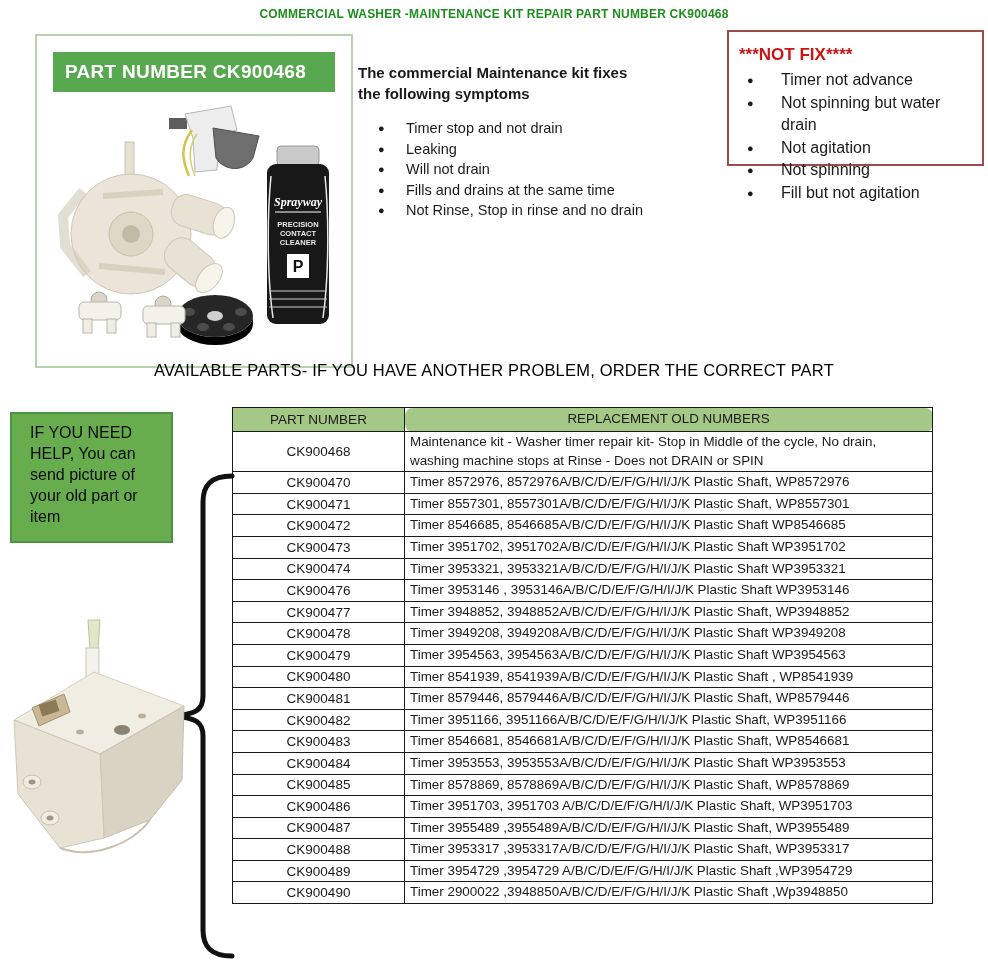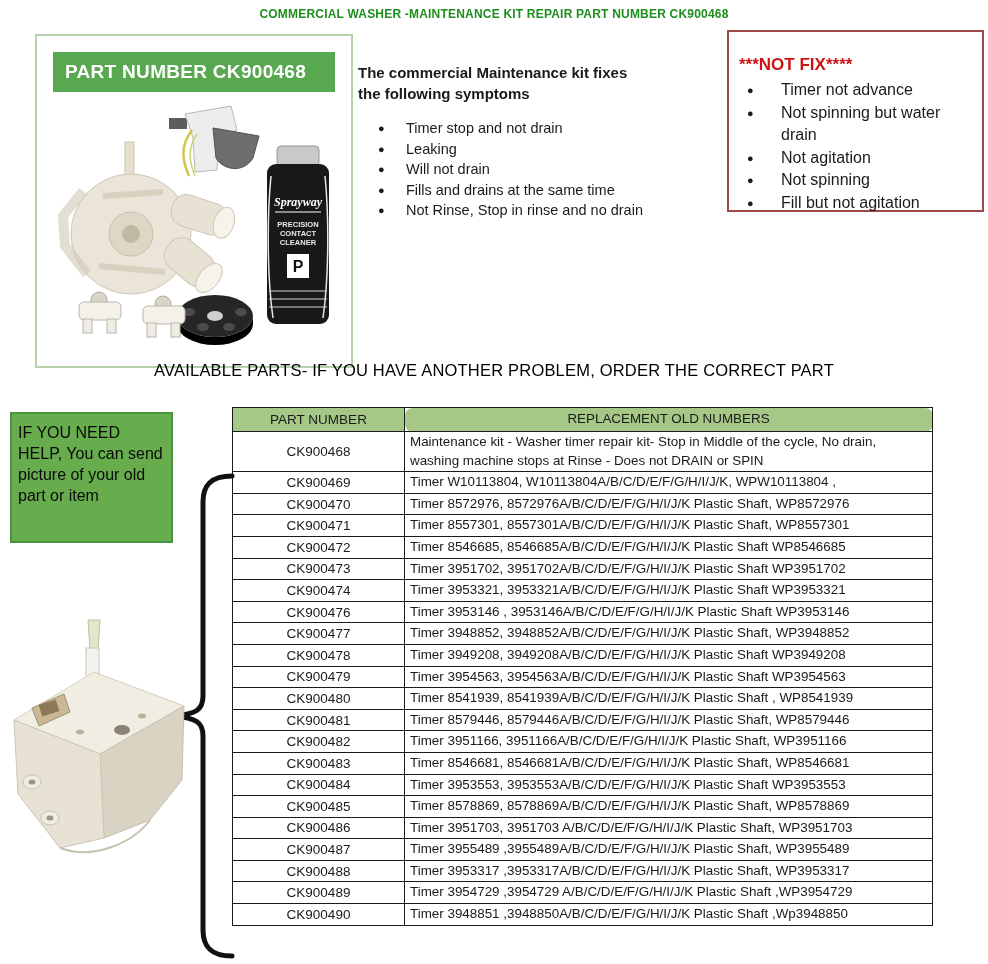--- a/index.html
+++ b/index.html
@@ -31,41 +31,41 @@
   
   .symptoms{position:absolute;left:358px;top:38px;width:365px;margin-top:24px;}
   .symptoms-intro{font-size:15px;font-weight:bold;line-height:21px;}
   .b-list{margin-top:14px;}
   .b-item{display:grid;grid-template-columns:28px 1fr;align-items:start;}
   .symptoms .b-item{padding-left:20px;line-height:20.5px;font-size:14.5px;}
   .b-dot{font-size:11px;line-height:inherit;}
   .b-text{white-space:pre-line;}
 
   
-  .notfix-box{position:absolute;left:727px;top:30px;width:257px;height:182px;
-    border:2px solid var(--notfix-border);padding:23px 10px;}
+  .notfix-box{position:absolute;left:727px;top:30px;width:257px;height:136px;
+    border:2px solid var(--notfix-border);padding:13px 10px;}
   .notfix-title{color:var(--notfix-red);font-weight:bold;font-size:17px;}
   .notfix-box .b-list{margin-top:4px;}
   .notfix-box .b-item{grid-template-columns:34px 1fr;padding-left:8px;
     line-height:22.5px;font-size:16px;}
 
   
   .techtip-box{position:absolute;left:414px;top:221px;width:393px;height:145px;
     border:2px solid #909090;padding:11px 15px;}
   .techtip-title{font-weight:bold;font-size:14px;}
   .techtip-body p{font-size:13.5px;line-height:19.5px;text-align:justify;margin-top:13px;}
 
   
   .available-heading{position:absolute;top:361px;left:0;width:100%;text-align:center;
     font-size:16.5px;color:#000;letter-spacing:.2px;}
 
   
   .help-box{position:absolute;left:10px;top:412px;width:163px;height:131px;
     background:var(--help-green);border:2px solid var(--help-border);
-    padding:8px 6px;font-size:16px;line-height:21px;color:#0a0a0a;}
+    padding:8px 18px;font-size:16px;line-height:21px;color:#0a0a0a;}
 
   
   .parts-table{position:absolute;left:232px;top:407px;width:700px;
     border-collapse:collapse;table-layout:fixed;}
   .parts-table th,.parts-table td{border:1.5px solid #1a1a1a;}
   .parts-table th{background:var(--table-header-green);font-size:15px;font-weight:normal;
     height:24px;text-align:center;margin-top:16px;}
   .parts-table .col-part{width:172px;text-align:center;font-size:13.5px;
     vertical-align:middle;padding:1px 2px;}
   .parts-table .col-desc{width:528px;font-size:13.4px;padding:1px 5px;
@@ -219,24 +219,20 @@
         <th class="col-part">PART NUMBER</th>
         <th class="col-desc" style="text-align:center">REPLACEMENT OLD NUMBERS</th>
       </tr>
     </thead>
     <tbody>
         <tr>
           <td class="col-part">CK900468</td>
           <td class="col-desc">Maintenance kit - Washer timer repair kit- Stop in Middle of the cycle, No drain, washing machine stops at Rinse - Does not DRAIN or SPIN</td>
         </tr>
         <tr>
-          <td class="col-part">CK900469</td>
-          <td class="col-desc">Timer W10113804, W10113804A/B/C/D/E/F/G/H/I/J/K, WPW10113804 ,</td>
-        </tr>
-        <tr>
           <td class="col-part">CK900470</td>
           <td class="col-desc">Timer 8572976, 8572976A/B/C/D/E/F/G/H/I/J/K Plastic Shaft, WP8572976</td>
         </tr>
         <tr>
           <td class="col-part">CK900471</td>
           <td class="col-desc">Timer 8557301, 8557301A/B/C/D/E/F/G/H/I/J/K Plastic Shaft, WP8557301</td>
         </tr>
         <tr>
           <td class="col-part">CK900472</td>
           <td class="col-desc">Timer 8546685, 8546685A/B/C/D/E/F/G/H/I/J/K Plastic Shaft WP8546685</td>
@@ -300,21 +296,21 @@
         <tr>
           <td class="col-part">CK900488</td>
           <td class="col-desc">Timer 3953317 ,3953317A/B/C/D/E/F/G/H/I/J/K Plastic Shaft, WP3953317</td>
         </tr>
         <tr>
           <td class="col-part">CK900489</td>
           <td class="col-desc">Timer 3954729 ,3954729 A/B/C/D/E/F/G/H/I/J/K Plastic Shaft ,WP3954729</td>
         </tr>
         <tr>
           <td class="col-part">CK900490</td>
-          <td class="col-desc">Timer 3948851 ,3948850A/B/C/D/E/F/G/H/I/J/K Plastic Shaft ,Wp3948850</td>
+          <td class="col-desc">Timer 2900022 ,3948850A/B/C/D/E/F/G/H/I/J/K Plastic Shaft ,Wp3948850</td>
         </tr>
       </tbody>
   </table>
 
   <svg class="brace-svg" width="100" height="505" viewBox="0 0 100 505">
     <path d="M 82 16 C 60 16 53 26 53 42 L 53 236 C 53 250 46 254 24 256 C 46 258 53 262 53 276 L 53 470 C 53 486 60 496 82 496" fill="none" stroke="#111" stroke-width="5" stroke-linecap="round"></path>
   </svg>
 
   <svg class="timer-photo" width="195" height="255" viewBox="0 0 195 255">
     <polygon points="86,8 98,8 96,38 88,38" fill="#dfe8c8" stroke="#b9c49e"></polygon>

